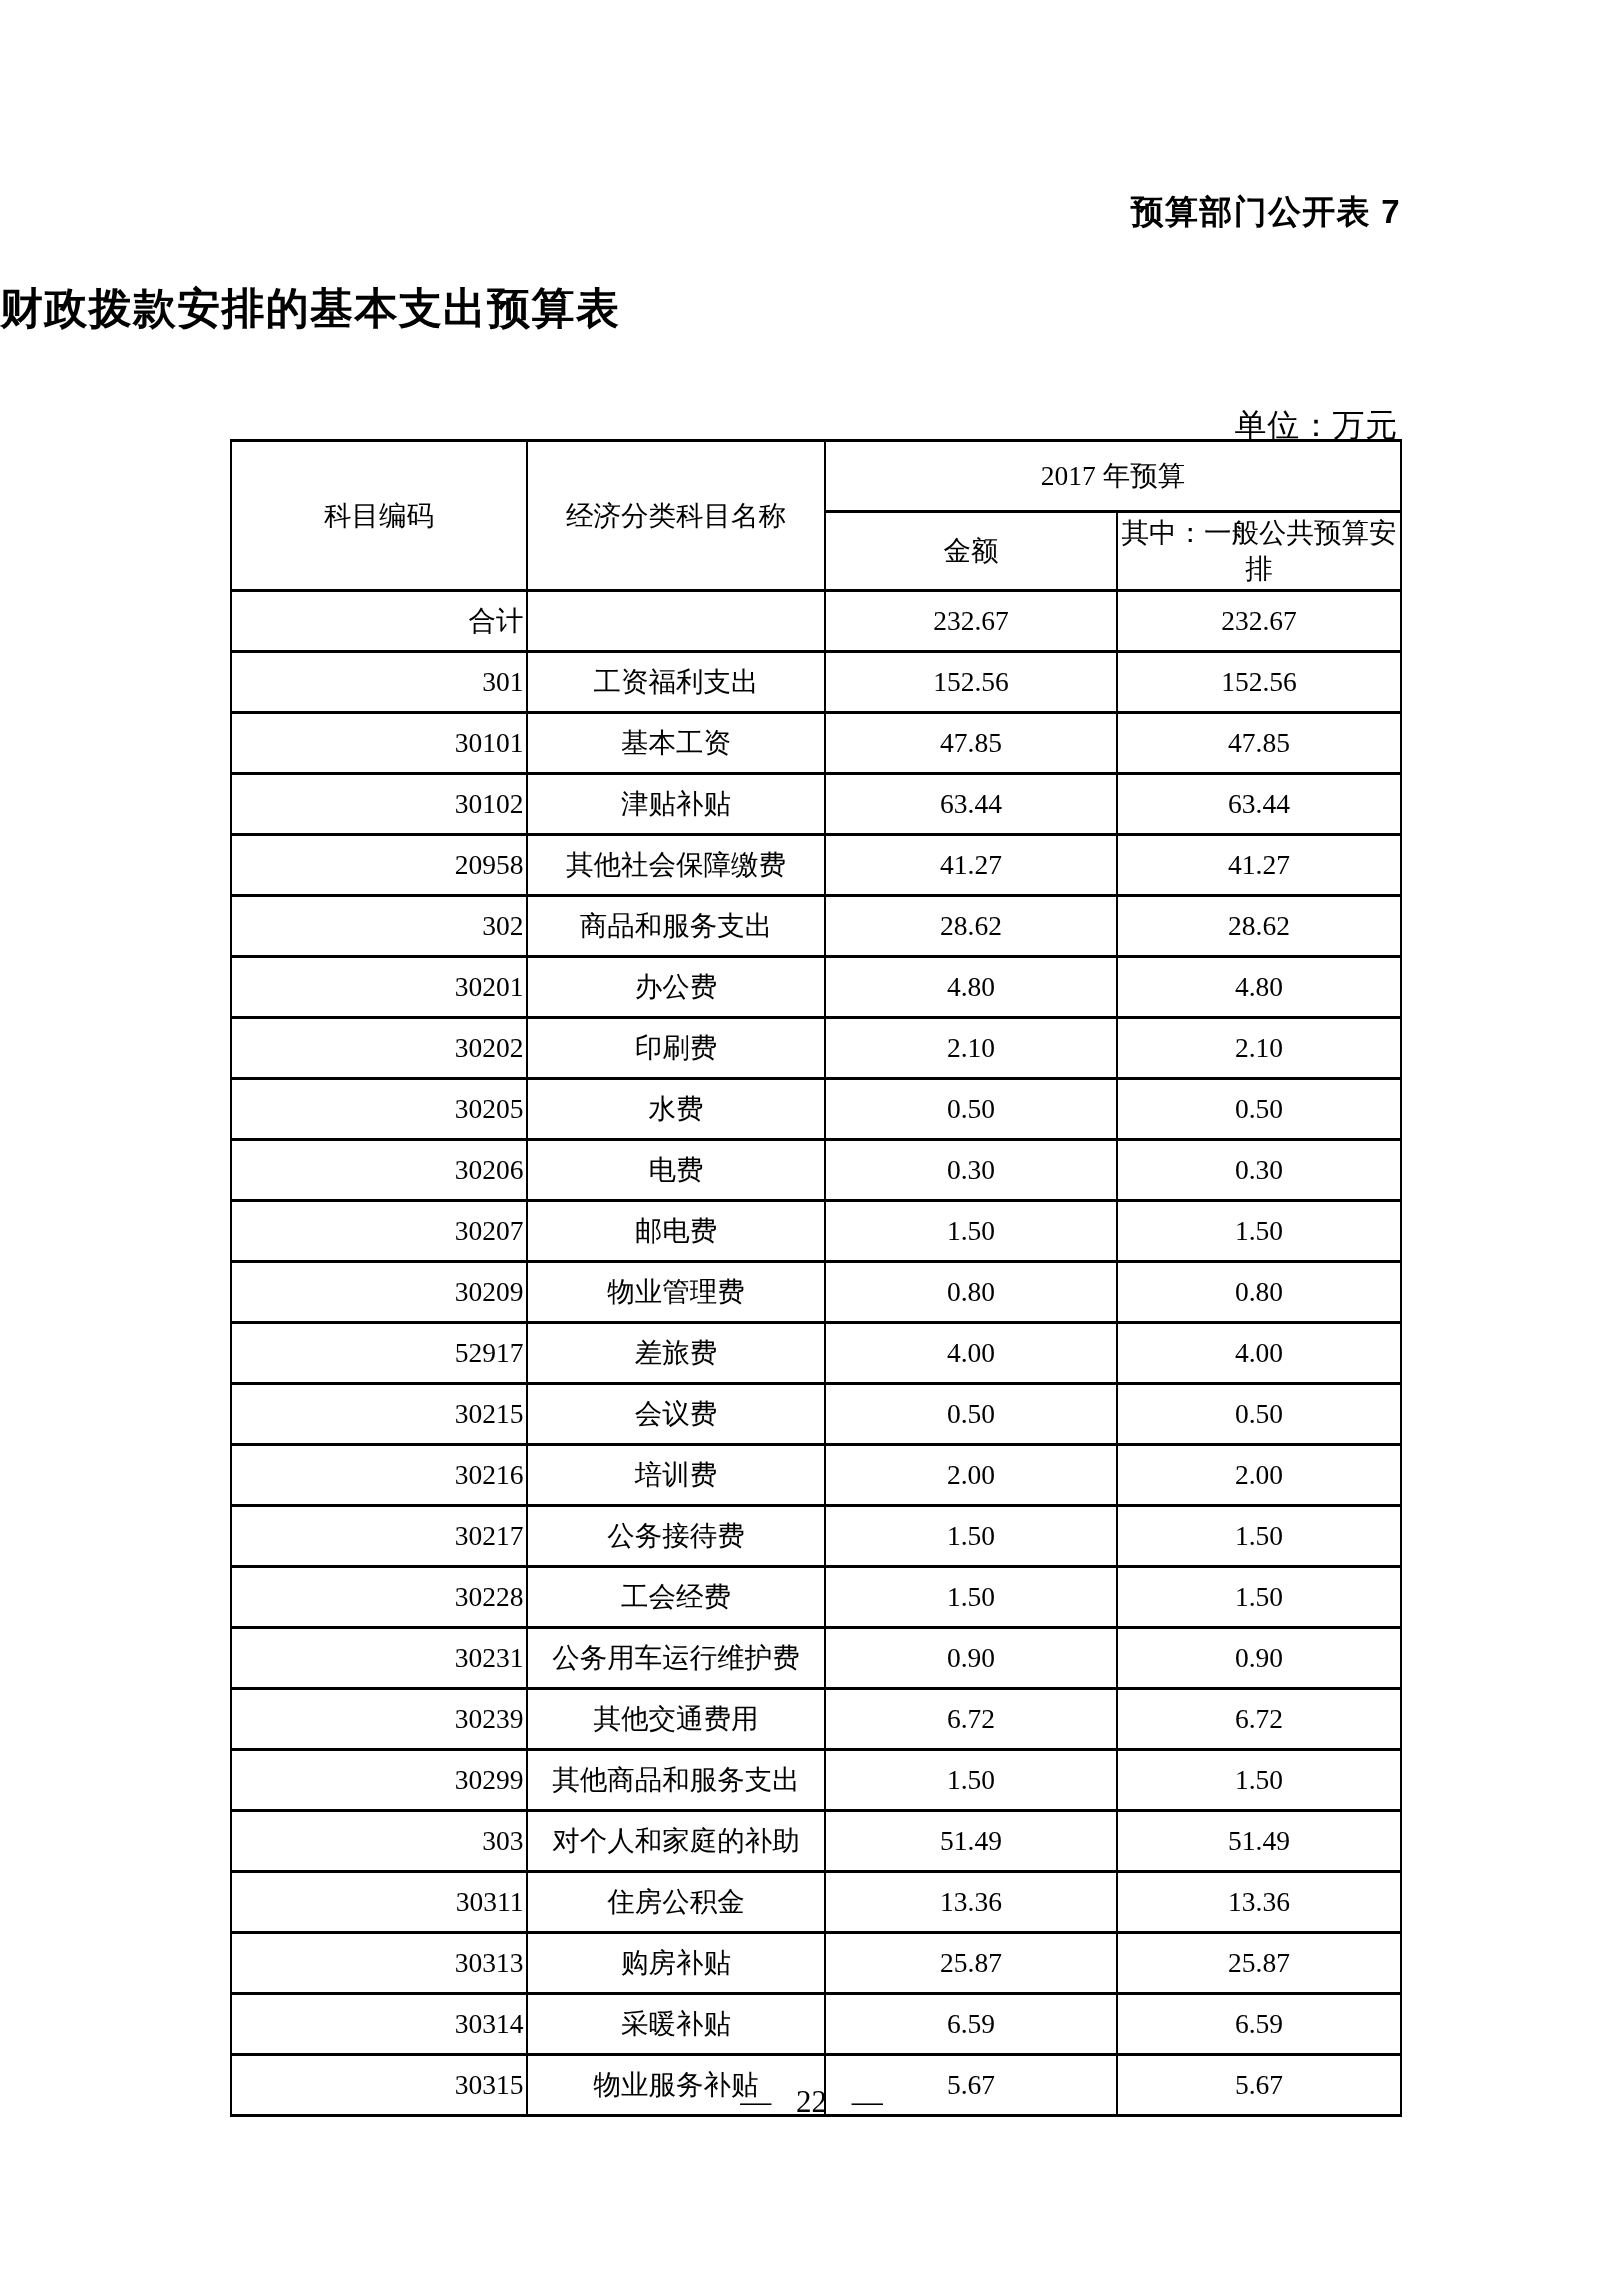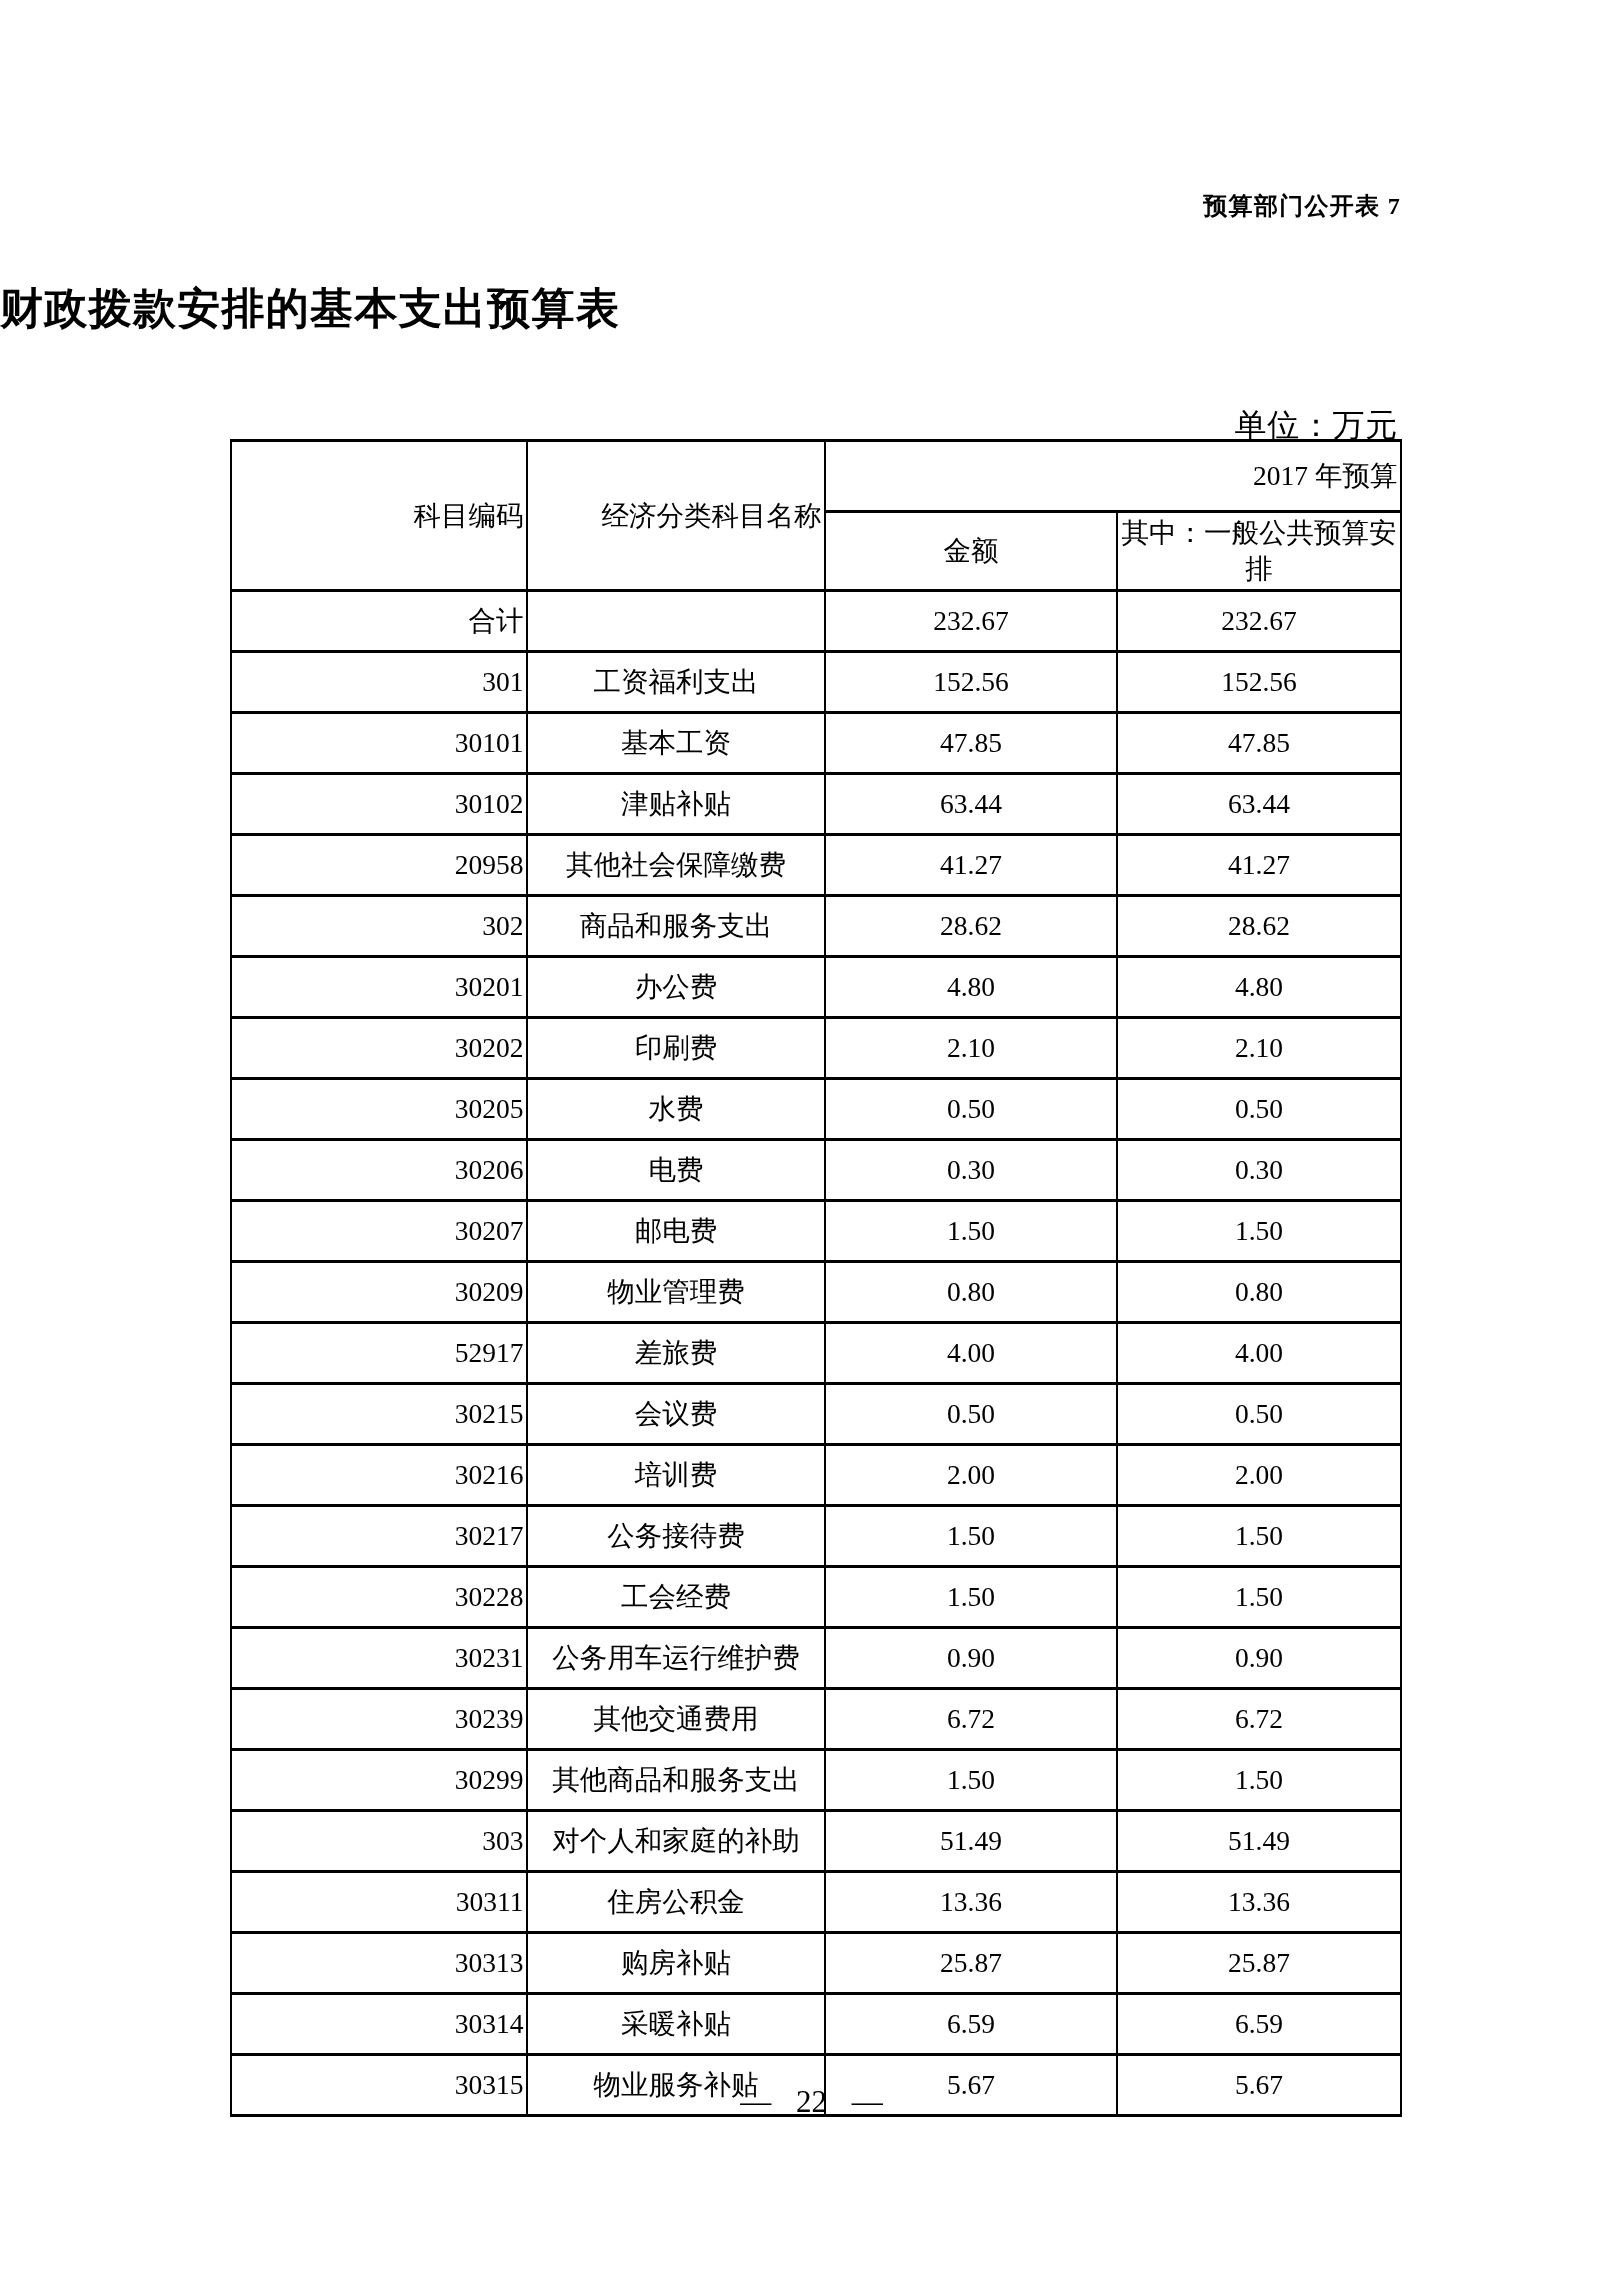--- a/index.html
+++ b/index.html
@@ -6,22 +6,22 @@
   body {
     width: 1623px; height: 2295px;
     background: #ffffff; color: #000000;
     font-family: "Liberation Serif", "DejaVu Serif", serif;
     position: relative;
   }
   .page { position: absolute; inset: 0; }
 
   .doc-label {
     position: absolute; top: 190px; right: 222px;
-    font-size: 24px; font-weight: bold;
-    font-family: Liberation Serif, serif;
+    font-size: 33px; font-weight: bold;
+    font-family: Liberation Sans, sans-serif;
     letter-spacing: 1.3px;
   }
   .title {
     position: absolute; top: 280px; left: 0; width: 100%;
     text-align: left;
     font-size: 43px; font-weight: bold; letter-spacing: 1.3px;
   }
   .unit {
     position: absolute; top: 404px; right: 225px;
     font-size: 32px; letter-spacing: 0.7px;
@@ -41,21 +41,21 @@
   table.budget th, table.budget td {
     border: 2px solid #000;
     border-top-width: 3.3px; border-bottom-width: 3.3px;
     font-weight: normal;
     vertical-align: middle;
     padding: 0 2.6px;
     overflow: hidden;
   }
   table.budget { border: 2px solid #000; border-top-width: 3.9px; border-bottom-width: 3.9px; }
 
-  tr.hrow1 th { height: 68px; text-align: right; }
+  tr.hrow1 th { height: 68px; text-align: center; }
   tr.hrow2 th { height: 76px; text-align: center; line-height: 1.3; }
   tbody td { height: 58px; }
 
   td.code { text-align: right; }
   td.code.lvl1 { padding-left: 10.5px; }
   td.code.lvl2 { padding-left: 29px; }
   td.name, td.amount, td.general { text-align: center; }
 
   .footer {
     position: absolute; top: 2060px; left: 0; width: 100%;

